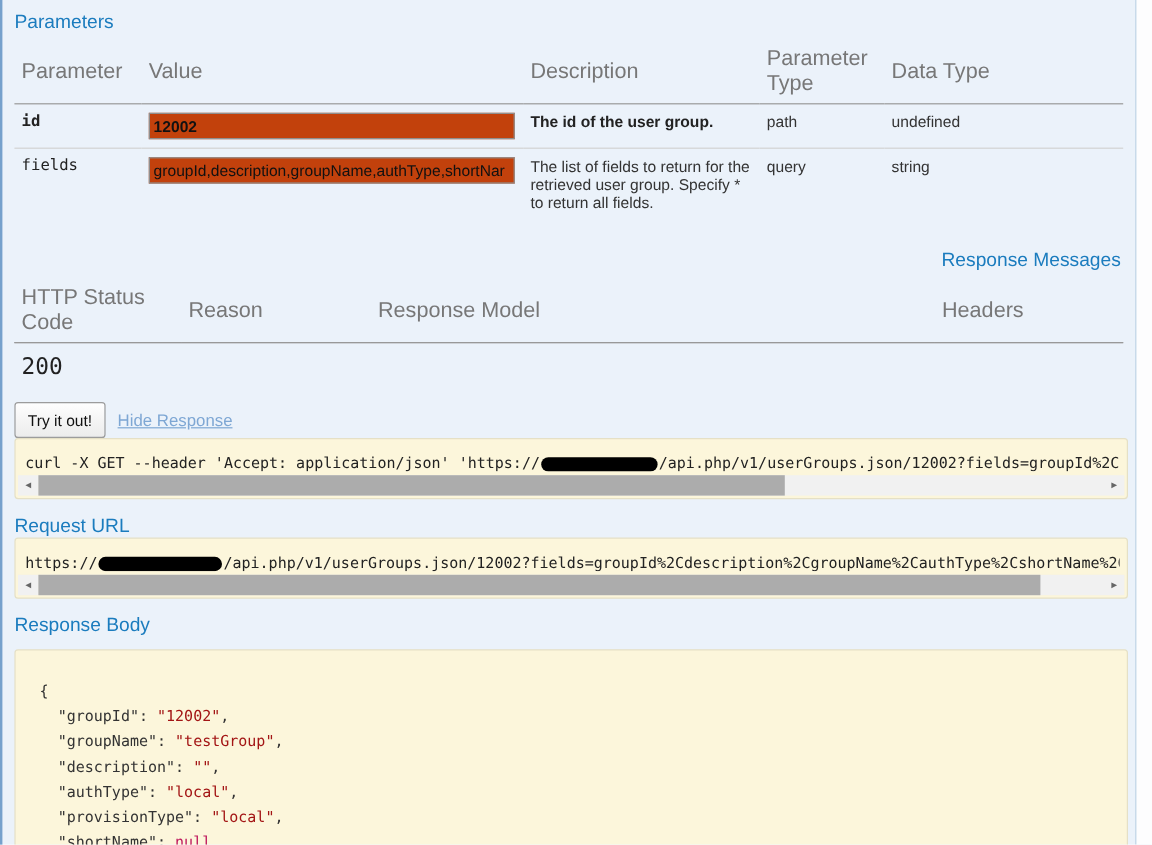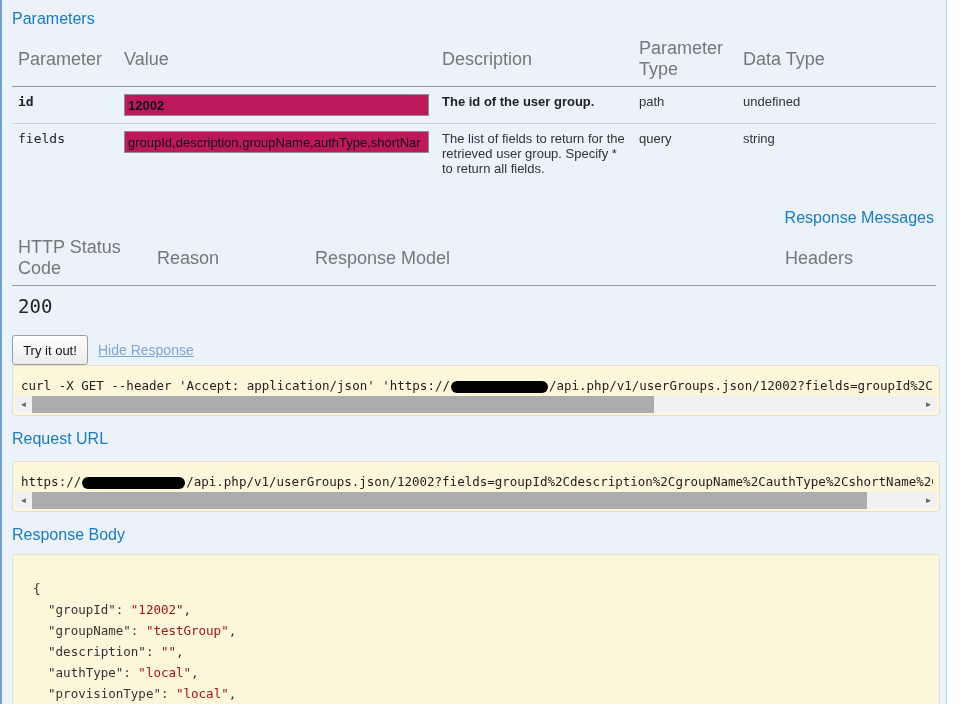--- a/index.html
+++ b/index.html
@@ -8,33 +8,33 @@
   .page { position:relative; width:960px; height:704px; background:#EBF2FA;
           border-left:2px solid #76A1CC; overflow:hidden; }
   .rightstrip { position:absolute; top:0; right:0; width:14px; height:100%;
           background:#FDFDFE; border-left:1px solid #BCD1E5; }
   .content { position:relative; padding:8px 26px 0 10px; }
 
   h4.sec { color:#1B7CBE; font-size:16px; font-weight:400; line-height:18px; }
   .h-params { margin:2px 0 8px 0; }
   .h-resp   { margin:26px 0 8px 0;text-align:right; }
   .h-curl   { margin:15px 0 7px 0; }
-  .h-url    { margin:14px 0 13px 0; }
+  .h-url    { margin:14px 0 0 0; }
   .h-body   { margin:14px 0 10px 0; }
 
   table { border-collapse:collapse; width:924px; table-layout:fixed; }
   th { text-align:left; font-weight:400; color:#777; font-size:18px;
        padding:2px 4px 6px 6px; }
   thead tr { border-bottom:1px solid #999; }
   td { font-size:13px; color:#333; vertical-align:top; padding:7px 4px 7px 6px; }
   tr.row-sep { border-bottom:1px solid #D3D3D3; }
   .pname { font-family:"DejaVu Sans Mono", monospace; font-size:13px; color:#222; }
   .pname.req { font-weight:bold; }
   .pdesc.req { font-weight:bold; color:#222; }
-  .pinput { width:305px; height:22px; border:1px solid #8F8F8F; background:#be185d;
+  .pinput { width:305px; height:22px; border:1px solid #8F8F8F; background:#c2410c;
             font-family:"Liberation Sans", sans-serif; font-size:13px; padding:1px 3px; color:#111; }
   .pinput.bold { font-weight:bold; }
   .code200 { font-family:"DejaVu Sans Mono", monospace; font-size:19px; color:#222; padding-top:9px; }
 
   .actions { margin-top:11px; display:flex; align-items:center; }
   .try-btn { width:76px; height:30px; background:linear-gradient(#FEFEFE,#ECECEC);
              border:1px solid #9C9C9C; border-radius:3px; font-family:"Liberation Sans", sans-serif;
              font-size:13px; color:#111; cursor:pointer; }
   .hide-link { margin-left:10px; color:#7EA7D4; font-size:14px; text-decoration:underline; cursor:pointer;text-align:right; }
 

